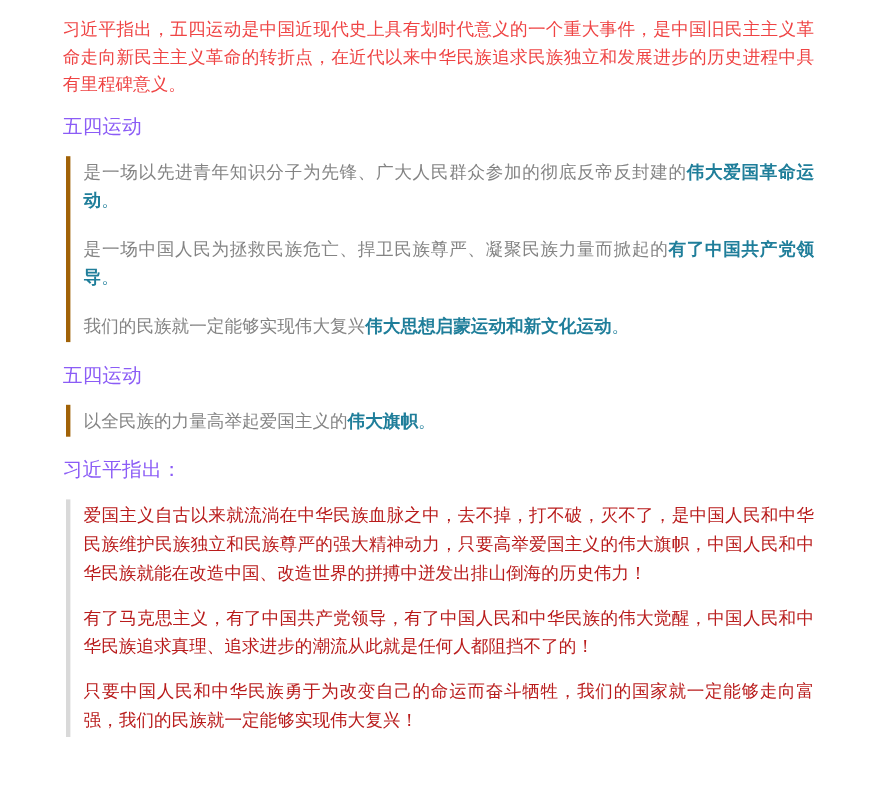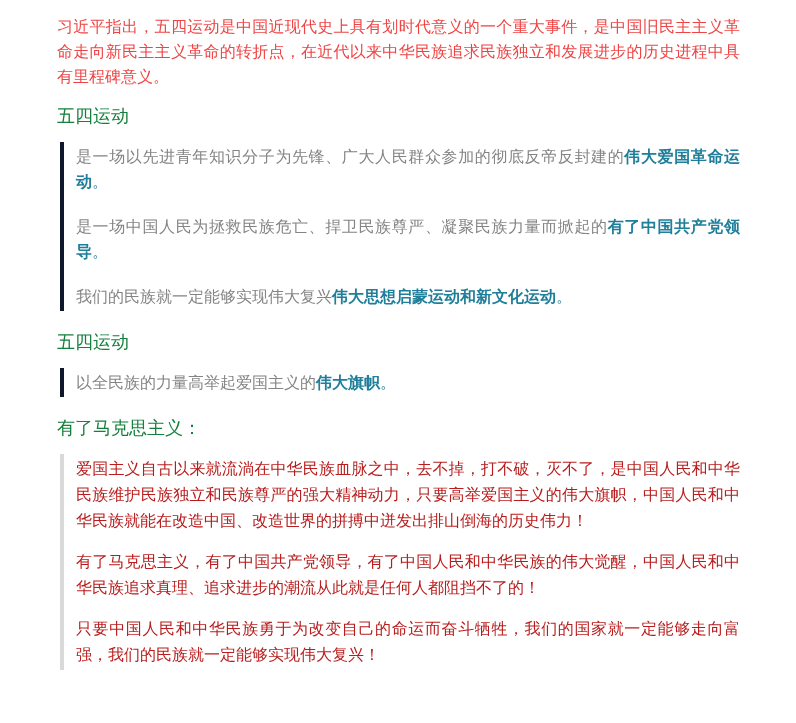--- a/index.html
+++ b/index.html
@@ -21,26 +21,26 @@
     font-size: 16px;
     line-height: 25px;
     color: #ef4444;
     text-align: justify;
   }
   .heading {
     margin: 16px 0 0 0;
     font-size: 18px;
     line-height: 22px;
     font-weight: 400;
-    color: #15803d;
+    color: #8b5cf6;
   }
   blockquote.quote {
     margin: 15px 0 0 3px;
     padding: 2px 0 2px 12px;
-    border-left: 4px solid #0f172a;
+    border-left: 4px solid #a16207;
   }
   blockquote.quote p {
     margin: 0 0 20px 0;
     font-size: 16px;
     line-height: 25px;
     color: #848484;
     text-align: justify;
   }
   blockquote.quote p:last-child { margin-bottom: 0; }
   .quote .strong {
@@ -80,21 +80,21 @@
     <p><span>是一场中国人民为拯救民族危亡、捍卫民族尊严、凝聚民族力量而掀起的</span><span class="strong">有了中国共产党领导</span><span class="accent-punct">。</span></p>
     <p><span>我们的民族就一定能够实现伟大复兴</span><span class="strong">伟大思想启蒙运动和新文化运动</span><span class="accent-punct">。</span></p>
   </blockquote>
 
   <h3 class="heading gap-lg">五四运动</h3>
 
   <blockquote class="quote">
     <p><span>以全民族的力量高举起爱国主义的</span><span class="strong">伟大旗帜</span><span class="accent-punct">。</span></p>
   </blockquote>
 
-  <h3 class="heading gap-lg">有了马克思主义：</h3>
+  <h3 class="heading gap-lg">习近平指出：</h3>
 
   <blockquote class="quote-final">
     <p>爱国主义自古以来就流淌在中华民族血脉之中，去不掉，打不破，灭不了，是中国人民和中华民族维护民族独立和民族尊严的强大精神动力，只要高举爱国主义的伟大旗帜，中国人民和中华民族就能在改造中国、改造世界的拼搏中迸发出排山倒海的历史伟力！</p>
     <p>有了马克思主义，有了中国共产党领导，有了中国人民和中华民族的伟大觉醒，中国人民和中华民族追求真理、追求进步的潮流从此就是任何人都阻挡不了的！</p>
     <p>只要中国人民和中华民族勇于为改变自己的命运而奋斗牺牲，我们的国家就一定能够走向富强，我们的民族就一定能够实现伟大复兴！</p>
   </blockquote>
 
 </div>
 
 </body></html>

